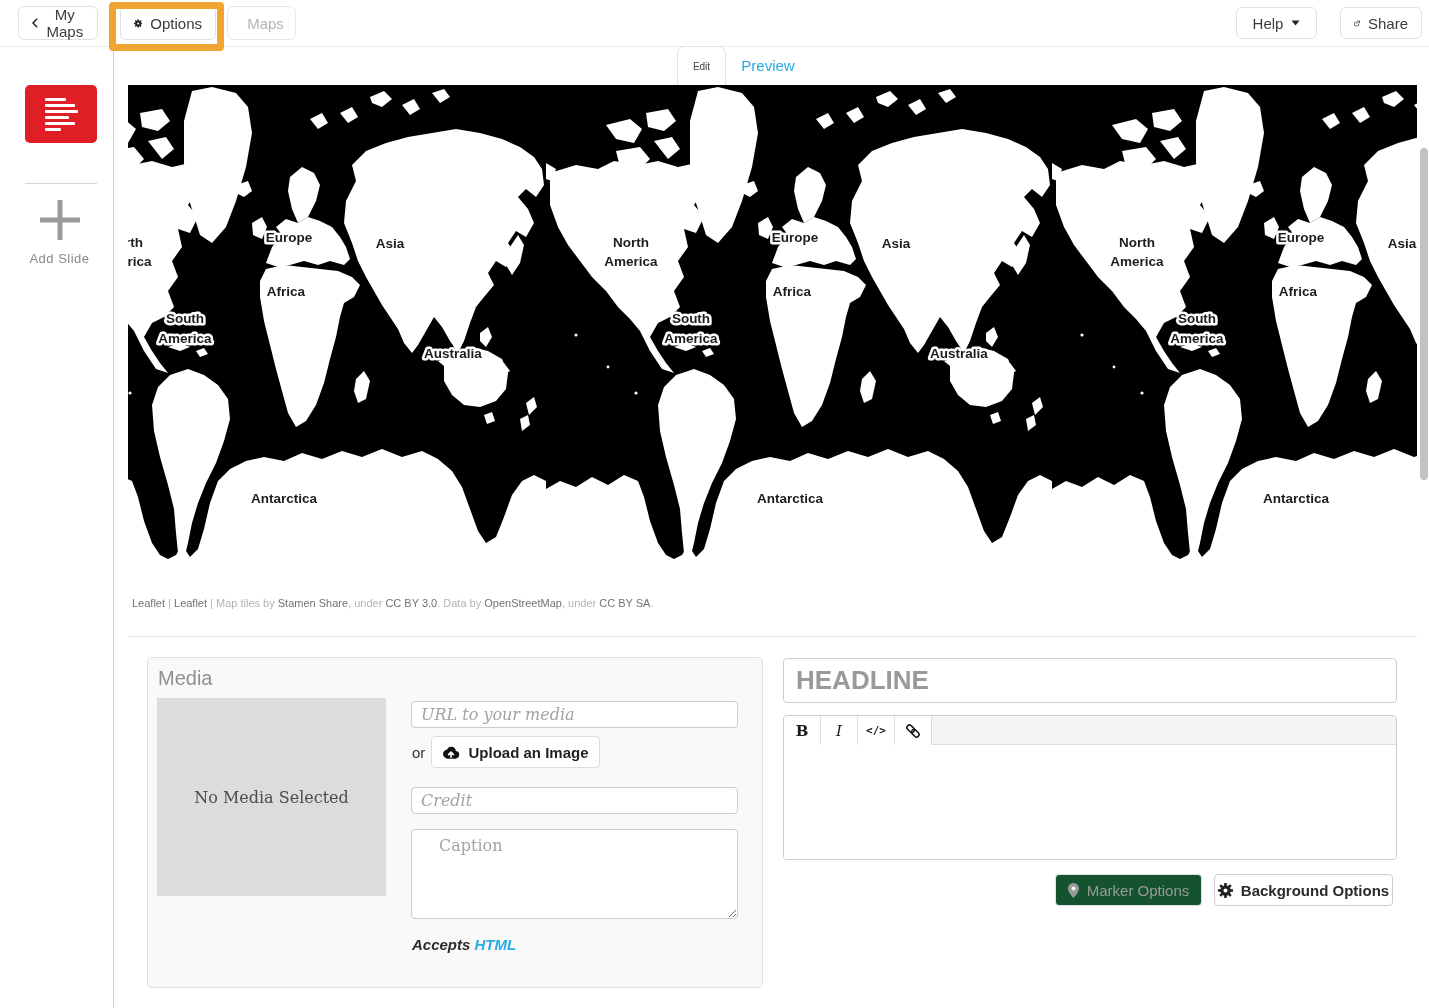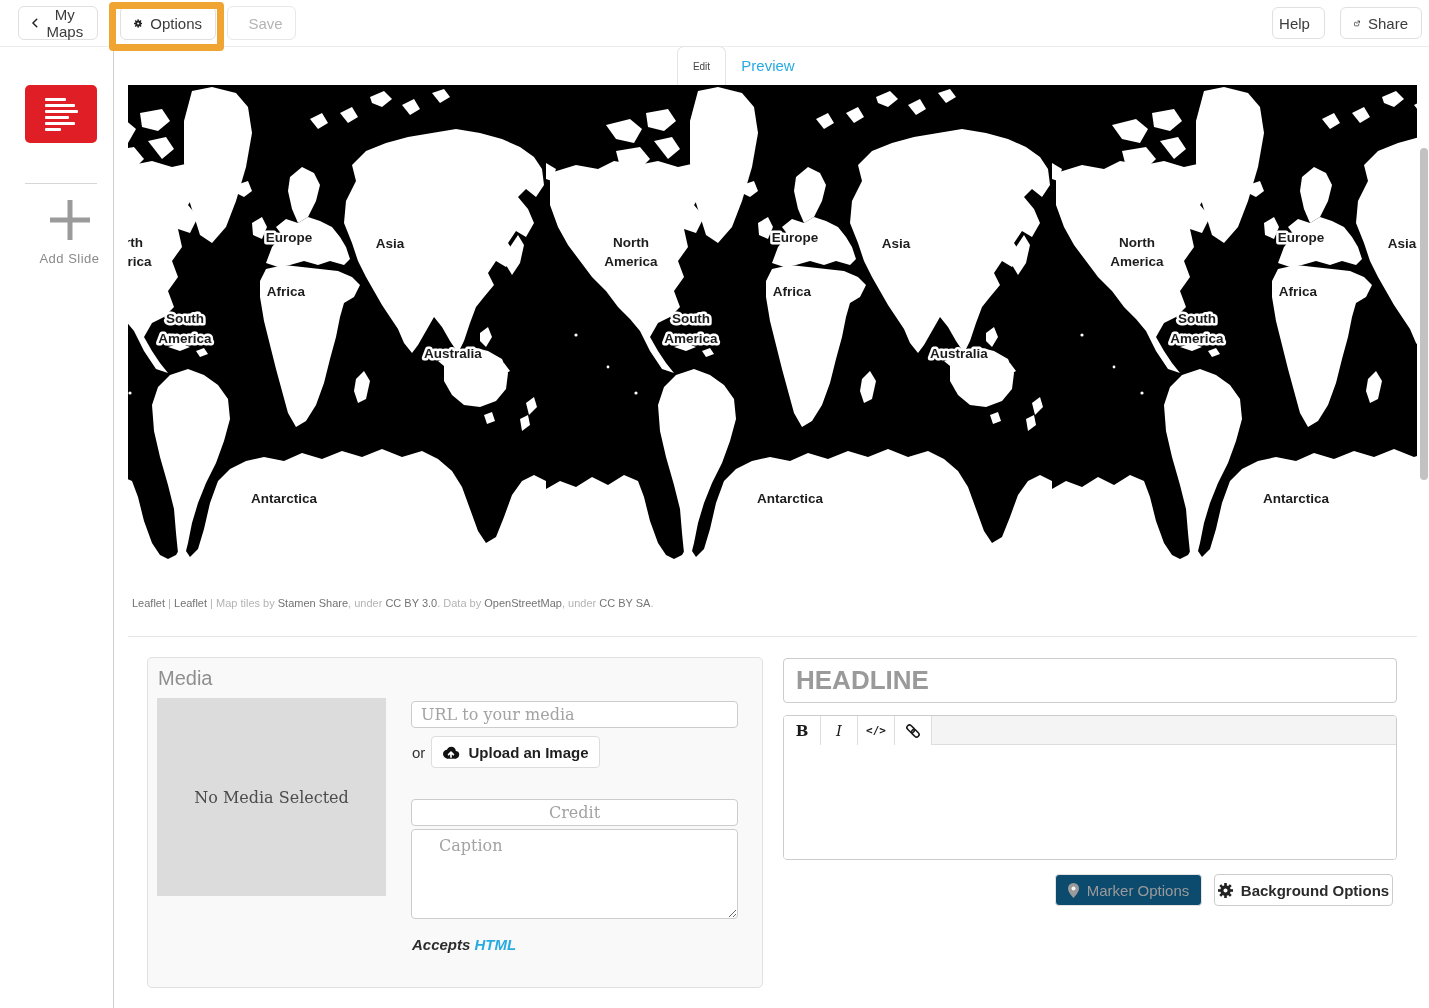--- a/index.html
+++ b/index.html
@@ -24,21 +24,21 @@
          display:flex; align-items:center; justify-content:center; font-size:10px; color:#444; cursor:pointer;}
   .tab-preview { position:absolute; left:729px; top:46px; width:78px; height:39px; z-index:30;
          display:flex; align-items:center; justify-content:center; font-size:15px; color:#29abe2; cursor:pointer; background:transparent; border:none;}
 
   
   .sidebar { position:absolute; left:0; top:47px; width:114px; height:961px; background:#fff; border-right:1px solid #cfcfcf; }
   .slide-thumb { position:absolute; left:25px; top:38px; width:72px; height:58px; background:#df1e26; border-radius:5px; cursor:pointer; }
   .thumb-lines { position:absolute; left:20px; top:13px; width:38px; }
   .thumb-lines div { height:3px; background:#fff; margin-bottom:3px; border-radius:1px; }
   .sb-divider { position:absolute; left:25px; top:136px; width:72px; height:1px; background:#d6d6d6; }
-  .add-slide { position:absolute; left:13px; top:150px; width:113px; text-align:center; cursor:pointer; background:transparent; border:none; }
+  .add-slide { position:absolute; left:3px; top:150px; width:113px; text-align:center; cursor:pointer; background:transparent; border:none; }
   .add-slide .plus { display:block; margin:0 auto 8px auto; }
   .add-slide .lbl { font-size:13px; color:#8a8a8a; letter-spacing:0.5px; }
 
   
   .content { position:absolute; left:128px; top:0; width:1289px; height:1008px; }
 
   .map { position:absolute; left:0; top:85px; width:1289px; height:509px; background:#000; overflow:hidden; cursor:grab; }
   .map svg { position:absolute; left:0; top:0; }
   .map-label { font: bold 13.5px "Liberation Sans", sans-serif; fill:#1d1d1d;
                paint-order:stroke; stroke:#ffffff; stroke-width:5px; stroke-linejoin:round; }
@@ -50,24 +50,24 @@
   .section-divider { position:absolute; left:0; top:636px; width:1289px; height:1px; background:#e6e6e6; }
 
   
   .media-panel { position:absolute; left:19px; top:657px; width:616px; height:331px;
         background:#f9f9f9; border:1px solid #e0e0e0; border-radius:5px; }
   .media-title { position:absolute; left:10px; top:9px; font-size:20px; color:#8f8f8f; }
   .no-media { position:absolute; left:9px; top:40px; width:229px; height:198px; background:#dcdcdc;
         display:flex; align-items:center; justify-content:center;
         font-family:"DejaVu Serif", serif; font-size:16px; color:#4c4c4c; }
   .m-input { position:absolute; left:263px; width:327px; height:27px; border:1px solid #ccc; border-radius:4px;
-        padding:2px 9px; font-family:"DejaVu Serif", serif; font-size:16px; color:#444; background:#fff; }
+        padding:2px 9px; font-family:"DejaVu Serif", serif; font-size:16px; color:#444; background:#fff;font-style:italic; }
   .m-input::placeholder, .m-textarea::placeholder { color:#a3a3a3; opacity:1; }
   #url-input { top:43px; }
-  #credit-input { top:141px;text-align:center; }
+  #credit-input { top:129px; }
   .m-textarea { position:absolute; left:263px; top:171px; width:327px; height:90px; border:1px solid #ccc; border-radius:4px;
         padding:6px 27px; font-family:"DejaVu Serif", serif; font-size:16px; color:#444; resize:vertical; background:#fff; }
   .or-label { position:absolute; left:264px; top:86px; font-size:15px; color:#333; }
   .upload-btn { position:absolute; left:283px; top:78px; width:169px; height:32px; background:#fff;
         border:1px solid #ddd; border-radius:4px; display:flex; align-items:center; justify-content:center; gap:8px;
         font-size:15px; font-weight:bold; color:#1f1f1f; cursor:pointer; }
   .accepts { position:absolute; left:264px; top:278px; font-style:italic; font-weight:bold; font-size:15px; color:#2b2b2b; }
   .accepts .link { color:#29abe2; cursor:pointer; }
 
   
@@ -78,21 +78,21 @@
   .rte-toolbar { height:29px; background:#f4f4f4; border-bottom:1px solid #ddd; display:flex; }
   .rte-btn { width:37px; height:29px; background:#fff; border:none; border-right:1px solid #ddd;
         display:flex; align-items:center; justify-content:center; cursor:pointer; color:#1a1a1a; }
   .rte-btn.b { font-family:"DejaVu Serif", serif; font-weight:bold; font-size:15px; }
   .rte-btn.i { font-family:"DejaVu Serif", serif; font-style:italic; font-size:15px; }
   .rte-btn.code { font-family:"DejaVu Sans Mono", monospace; font-size:11px; font-weight:bold; }
   .rte-body { height:116px; background:#fff; cursor:text; }
 
   .opt-btn { position:absolute; top:874px; height:32px; border-radius:4px; display:flex; align-items:center; gap:8px;
         justify-content:center; font-size:15px; cursor:pointer; }
-  #marker-options { left:927px; width:147px; background:#0c4a6e; border:1px solid #e3e3e3; color:#9a9a9a; }
+  #marker-options { left:927px; width:147px; background:#14532d; border:1px solid #e3e3e3; color:#9a9a9a; }
   #background-options { left:1086px; width:179px; background:#fff; border:1px solid #ccc; color:#2b2b2b; font-weight:bold; }
 
   
   .scrollbar { position:absolute; right:0; top:47px; width:10px; height:961px; background:transparent; }
   .scroll-thumb { position:absolute; left:1px; top:101px; width:8px; height:332px; background:#c2c2c2; border-radius:5px; cursor:pointer; }
 </style>
 </head>
 <body>
 
 <div id="page">
@@ -118,24 +118,24 @@
       </svg>
       <span>Options</span>
     </button>
 
     <button class="btn disabled" style="left:227px; width:69px;">
       <svg width="14" height="14" viewBox="0 0 14 14">
         <path d="M1,2 a1,1 0 0 1 1,-1 h8 l3,3 v8 a1,1 0 0 1 -1,1 h-10 a1,1 0 0 1 -1,-1 z" fill="none" stroke="#b4b4b4" stroke-width="1.6"></path>
         <rect x="4" y="1.5" width="5.5" height="3.5" fill="none" stroke="#b4b4b4" stroke-width="1.3"></rect>
         <rect x="3.5" y="8" width="7" height="4.5" fill="none" stroke="#b4b4b4" stroke-width="1.3"></rect>
       </svg>
-      <span>Save</span>
-    </button>
-
-    <button class="btn small" style="left:1272px; width:53px;">
+      <span>Maps</span>
+    </button>
+
+    <button class="btn small" style="left:1236px; width:81px;">
       <span>Help</span>
       <svg width="9" height="6" viewBox="0 0 9 6">
         <path d="M0.5,0.5 L8.5,0.5 L4.5,5.5 Z" fill="#222"></path>
       </svg>
     </button>
 
     <button class="btn small" style="left:1340px; width:82px;">
       <svg width="15" height="15" viewBox="0 0 15 15">
         <path d="M6,4.5 H3.2 A2,2 0 0 0 1.2,6.5 v5 a2,2 0 0 0 2,2 h6.6 a2,2 0 0 0 2,-2 V9" fill="none" stroke="#222" stroke-width="1.7" stroke-linecap="round"></path>
         <path d="M9.2,1.2 h4.6 v4.6 M13.4,1.6 L7.6,7.4" fill="none" stroke="#222" stroke-width="1.7" stroke-linecap="round" stroke-linejoin="round"></path>

